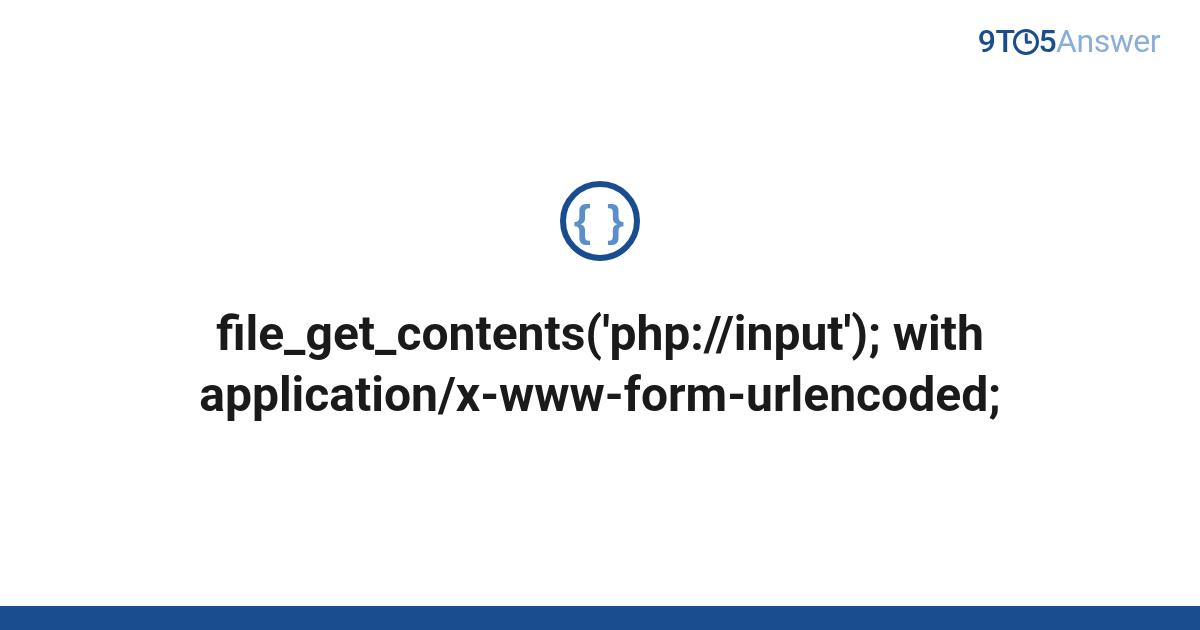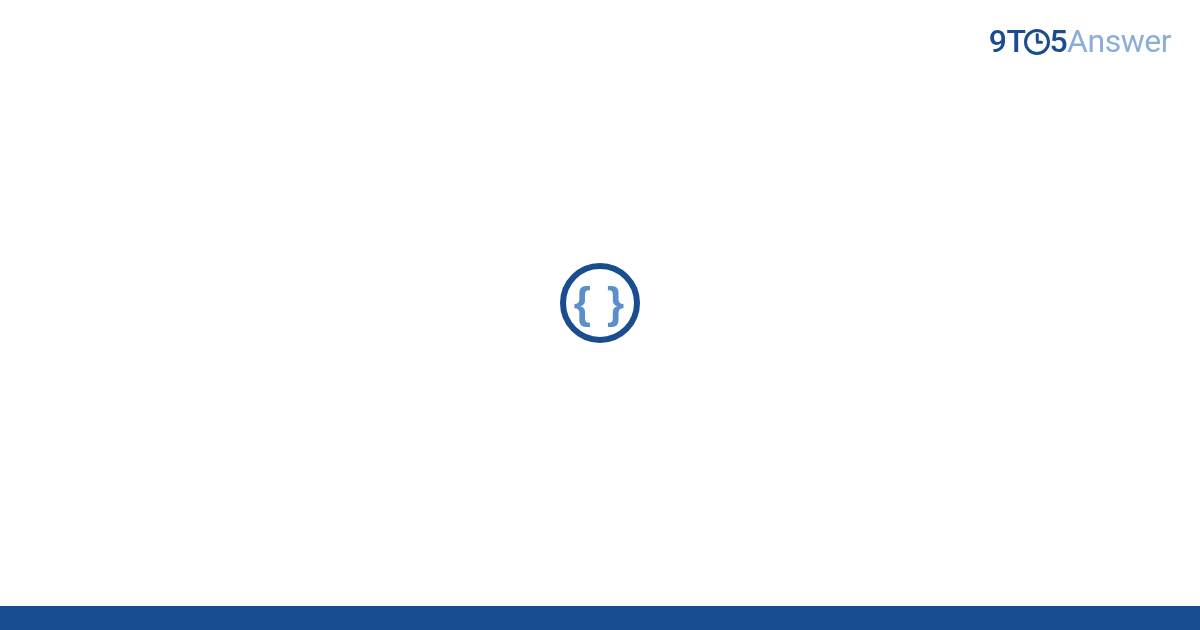--- a/index.html
+++ b/index.html
@@ -11,21 +11,21 @@
       width: 1200px;
       height: 630px;
       background: #ffffff;
       font-family: -apple-system, BlinkMacSystemFont, "Segoe UI", Roboto, Helvetica, Arial, sans-serif;
       position: relative;
       overflow: hidden;
     }
     .header {
       position: absolute;
       top: 22px;
-      right: 29px;
+      right: 40px;
     }
     .logo {
       font-size: 32px;
       font-weight: 400;
       letter-spacing: -0.5px;
     }
     .logo-9t {
       color: #1a4d8f;
       font-weight: 500;
     }
@@ -123,15 +123,16 @@
 <div class="header">
   <div class="logo">
     <span class="logo-9t">9T</span><span class="logo-clock"></span><span class="logo-5">5</span><span class="logo-answer">Answer</span>
   </div>
 </div>
 
 <div class="content">
   <div class="icon-wrap">
     <span class="braces">{ }</span>
   </div>
+  <h1 class="title">file_get_contents('php://input'); with application/x-www-form-urlencoded;</h1>
 </div>
 
 <div class="footer-bar"></div>
 
 </body></html>

